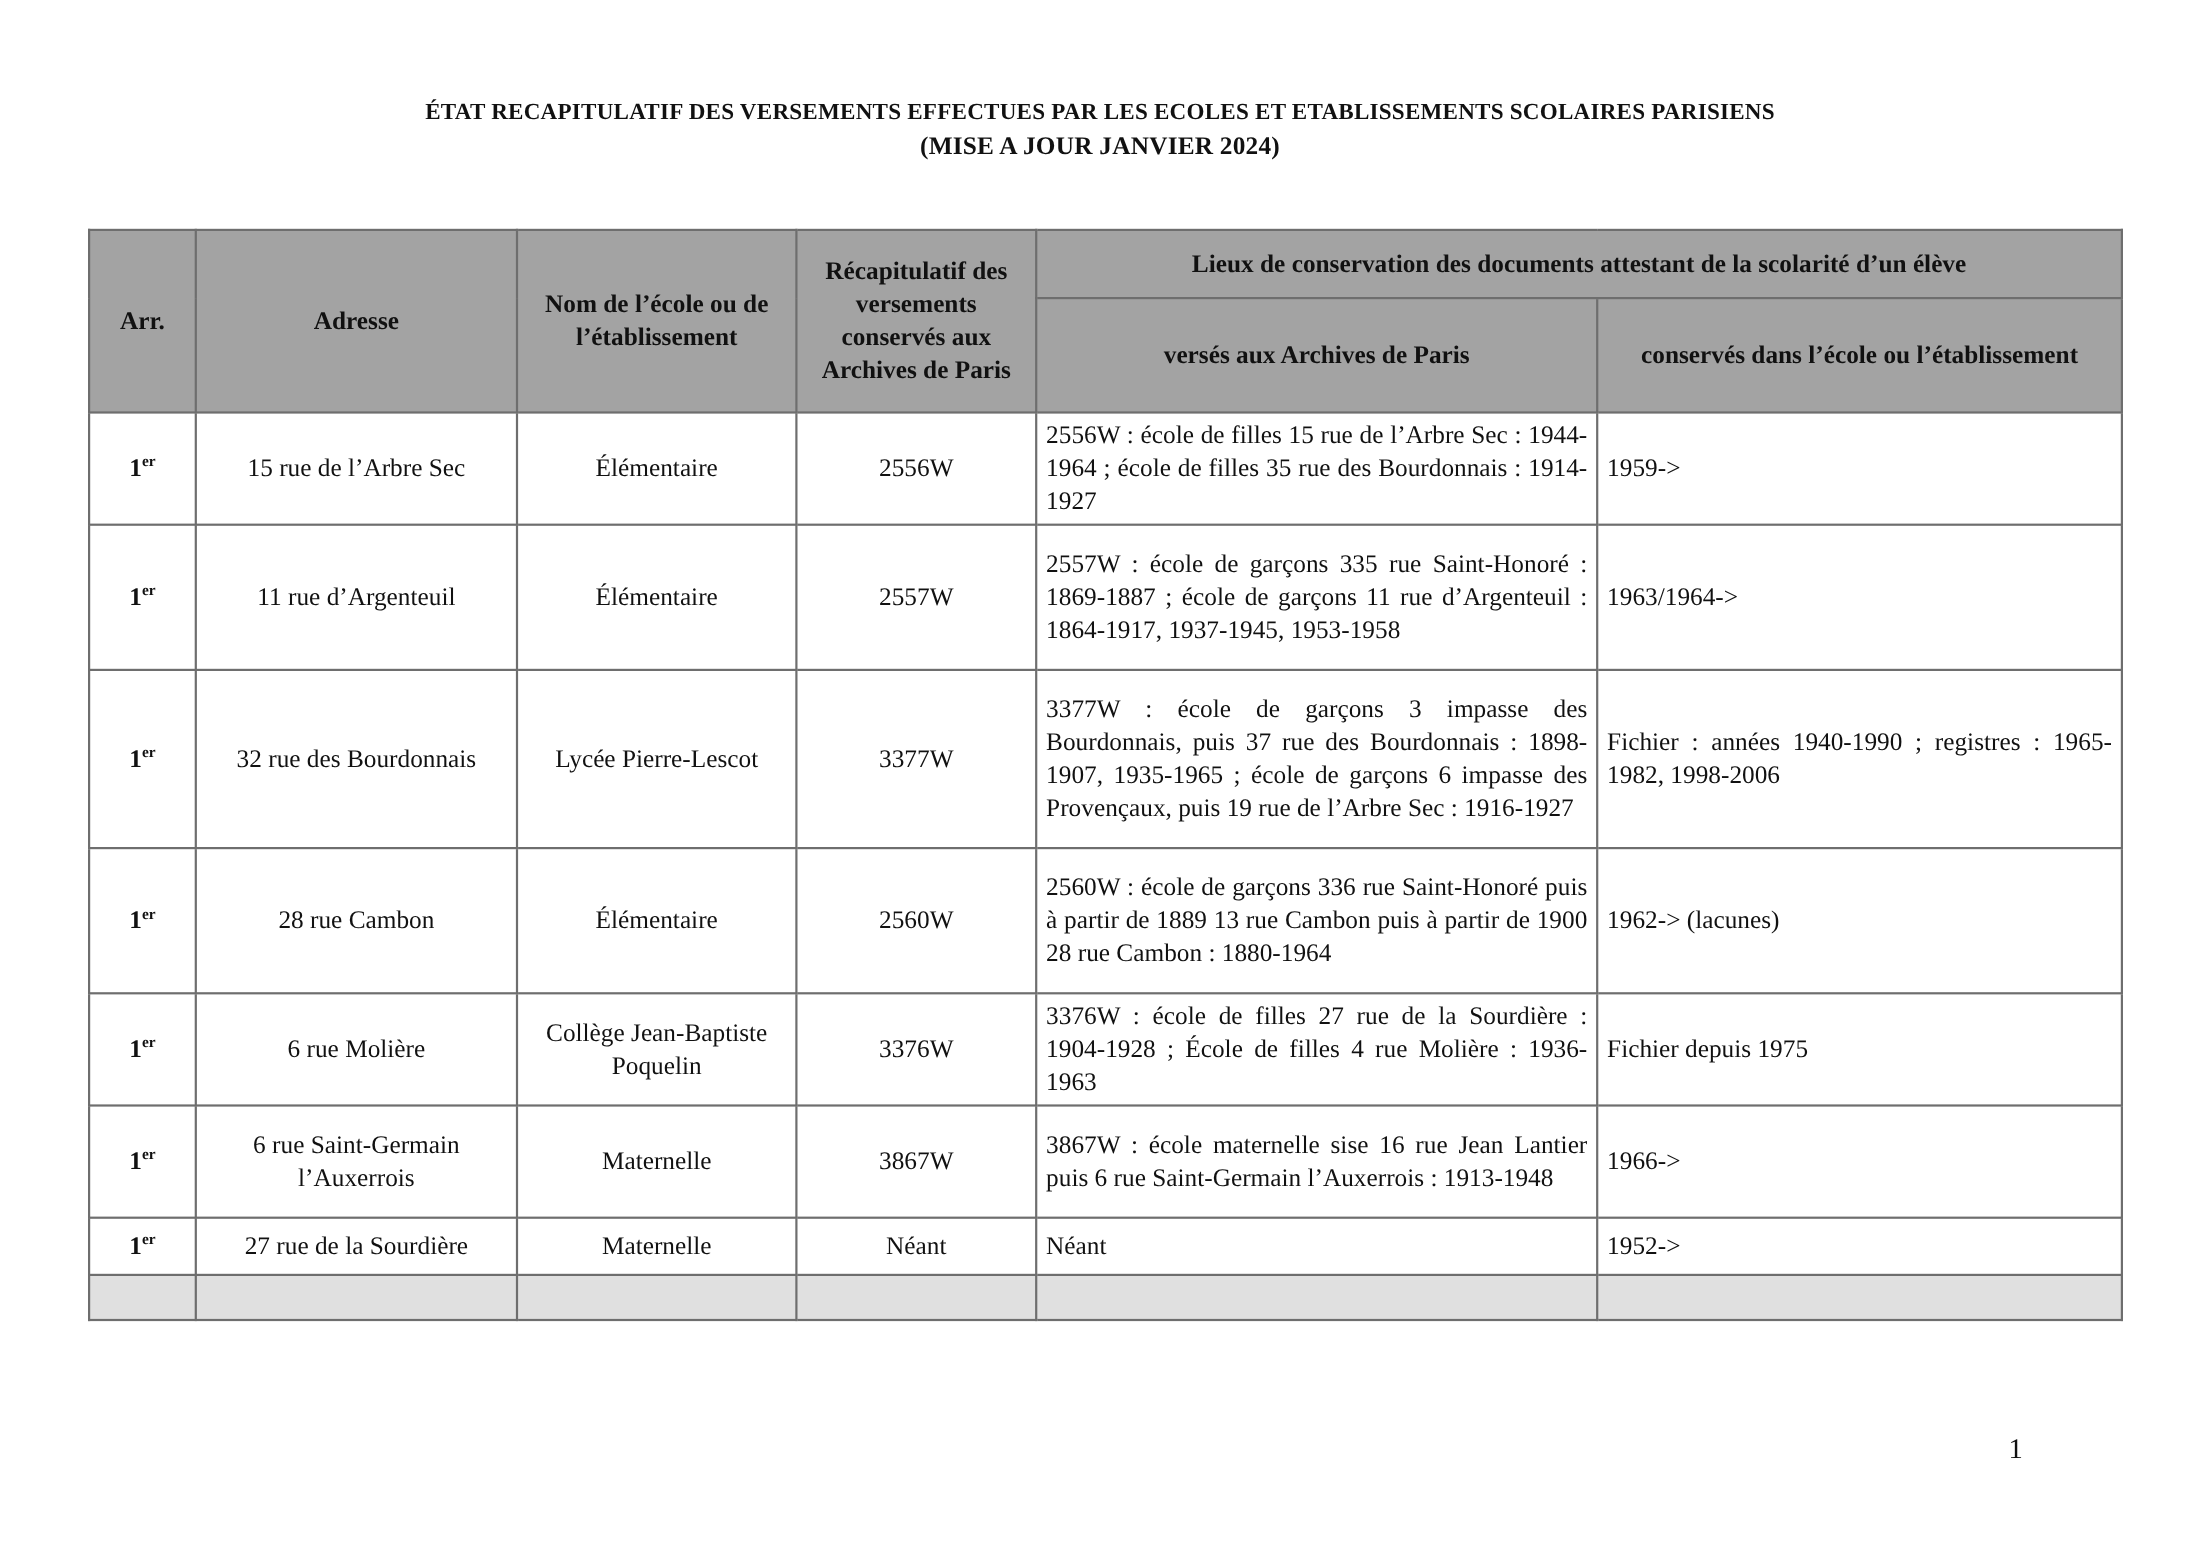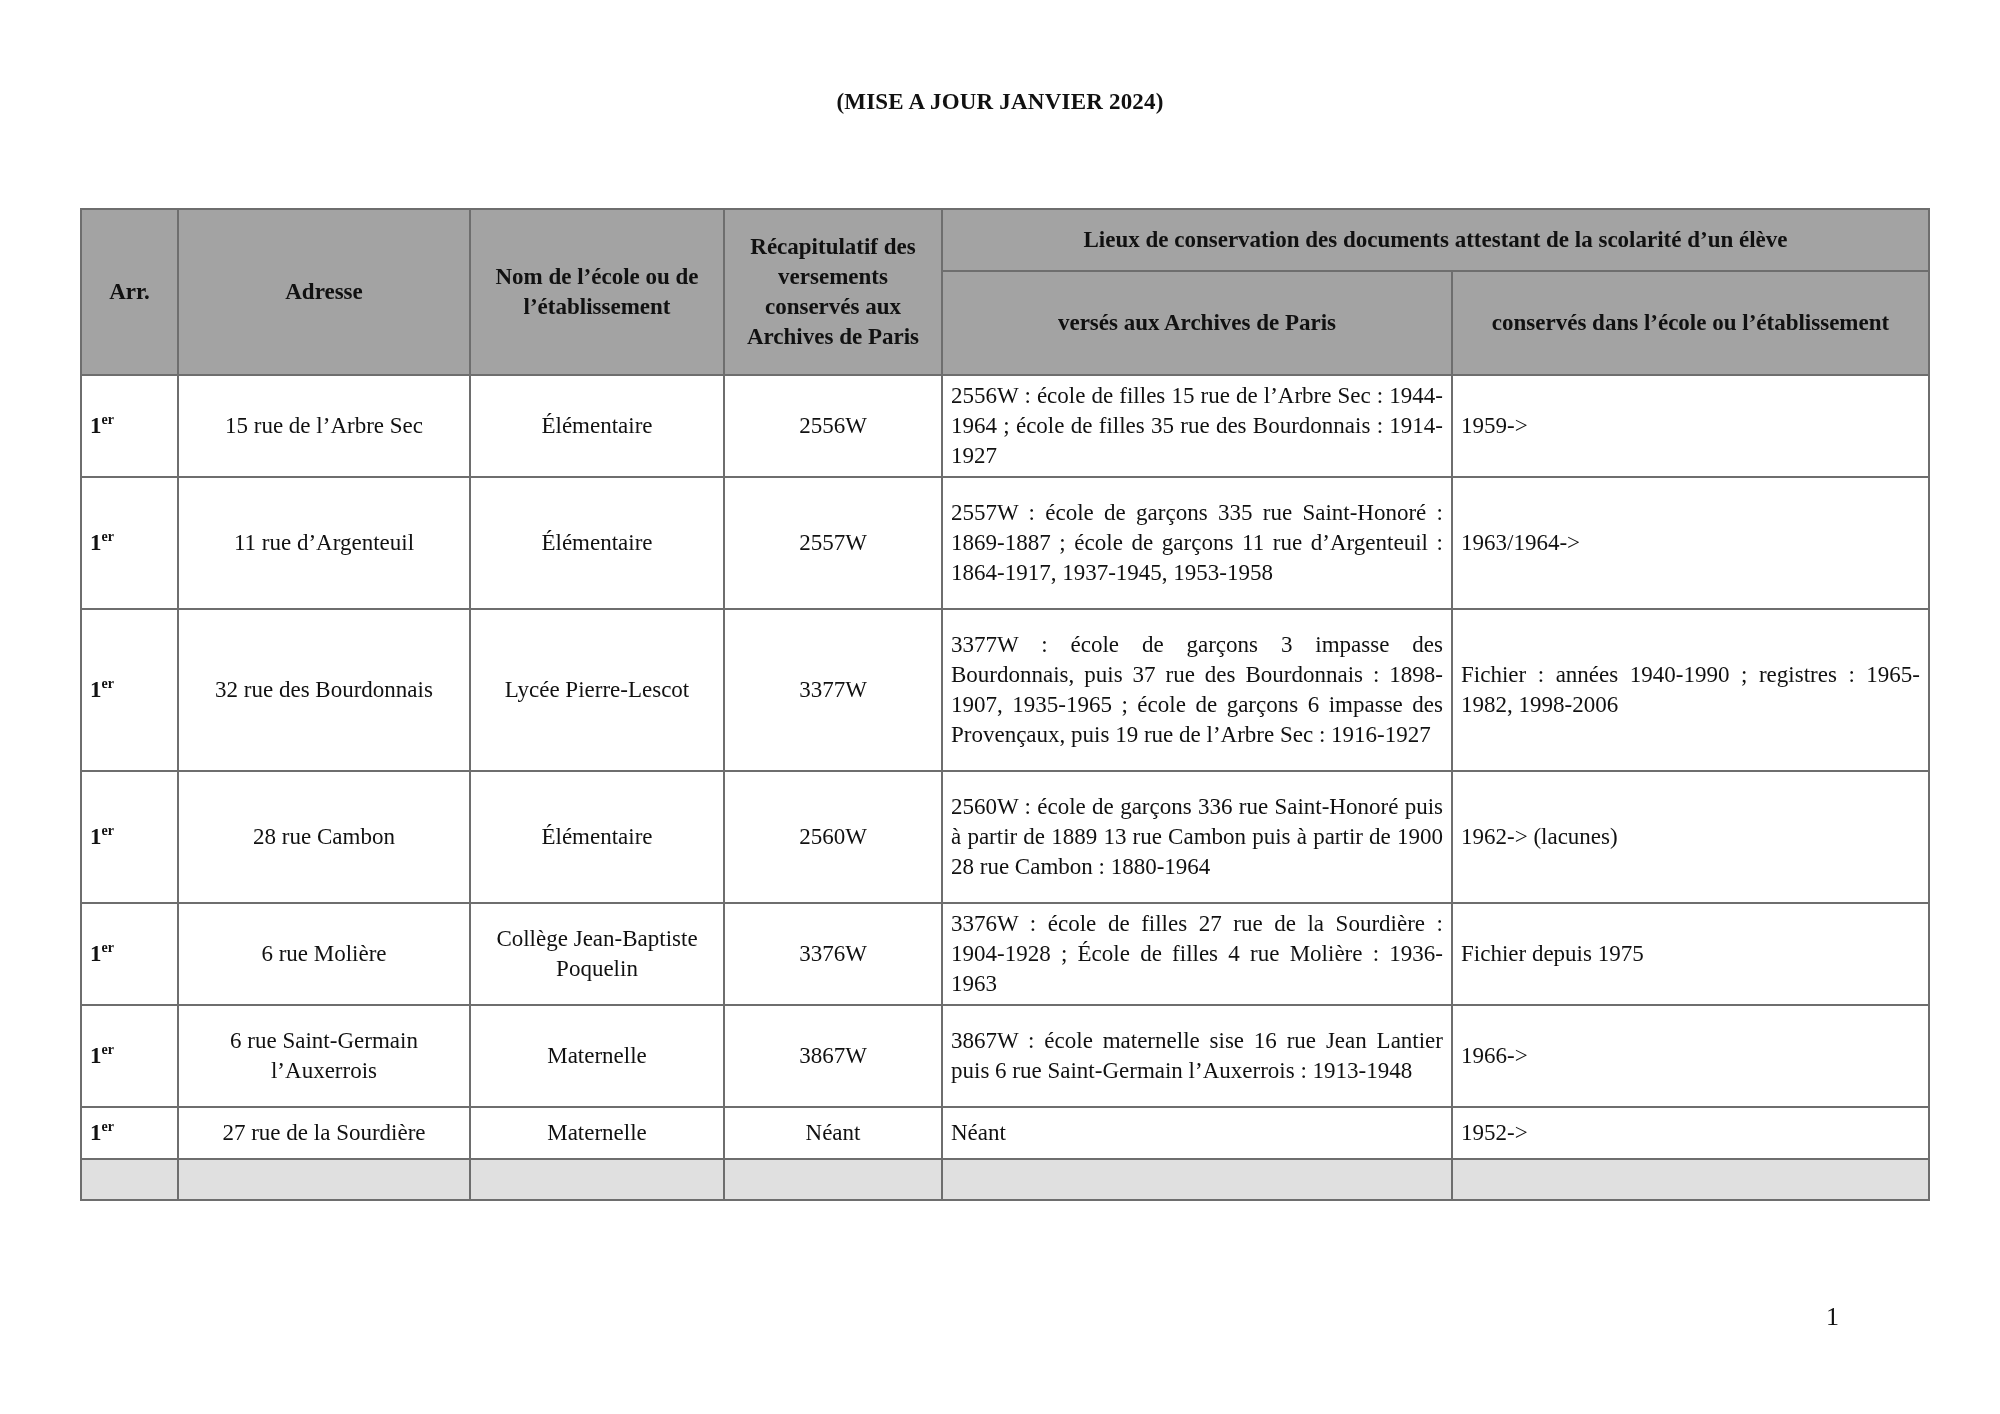--- a/index.html
+++ b/index.html
@@ -26,40 +26,41 @@
     col.c-arr { width: 97px; }
     col.c-addr { width: 292px; }
     col.c-name { width: 254px; }
     col.c-recap { width: 218px; }
     col.c-verse { width: 510px; }
     col.c-cons { width: 477px; }
     th.h-main { height: 256px; }
     tr.h-row1 th { height: 60px; }
     tr.h-row2 th { height: 102px; }
     td.center { text-align: center; }
-    td.arr { text-align: left; font-weight: bold; }
+    td.arr { text-align: center; font-weight: bold; }
     td.arr sup { font-size: 14px; line-height: 0; vertical-align: 9px; }
     td.just { text-align: justify; text-align-last: left; }
     td.left { text-align: left; }
     tr.r1 td { height: 100px; margin-left: 46px; }
     tr.r2 td { height: 130px; }
     tr.r3 td { height: 160px; }
     tr.r4 td { height: 130px; }
     tr.r5 td { height: 100px; }
     tr.r6 td { height: 100px; }
     tr.r7 td { height: 50px; }
     tr.r-empty td { height: 39px; background: #e0e0e0; }
     .page-num {
       position: absolute; left: 1826px; top: 1302px; font-size: 26px;
     }
   </style>
 </head>
 <body>
 
 <div class="title">
+  <div>ÉTAT RECAPITULATIF DES VERSEMENTS EFFECTUES PAR LES ECOLES ET ETABLISSEMENTS SCOLAIRES PARISIENS</div>
   <div class="big">(MISE A JOUR JANVIER 2024)</div>
 </div>
 
 <table class="recap">
   <colgroup>
     <col class="c-arr">
       <col class="c-addr">
       <col class="c-name">
       <col class="c-recap">
       <col class="c-verse">

